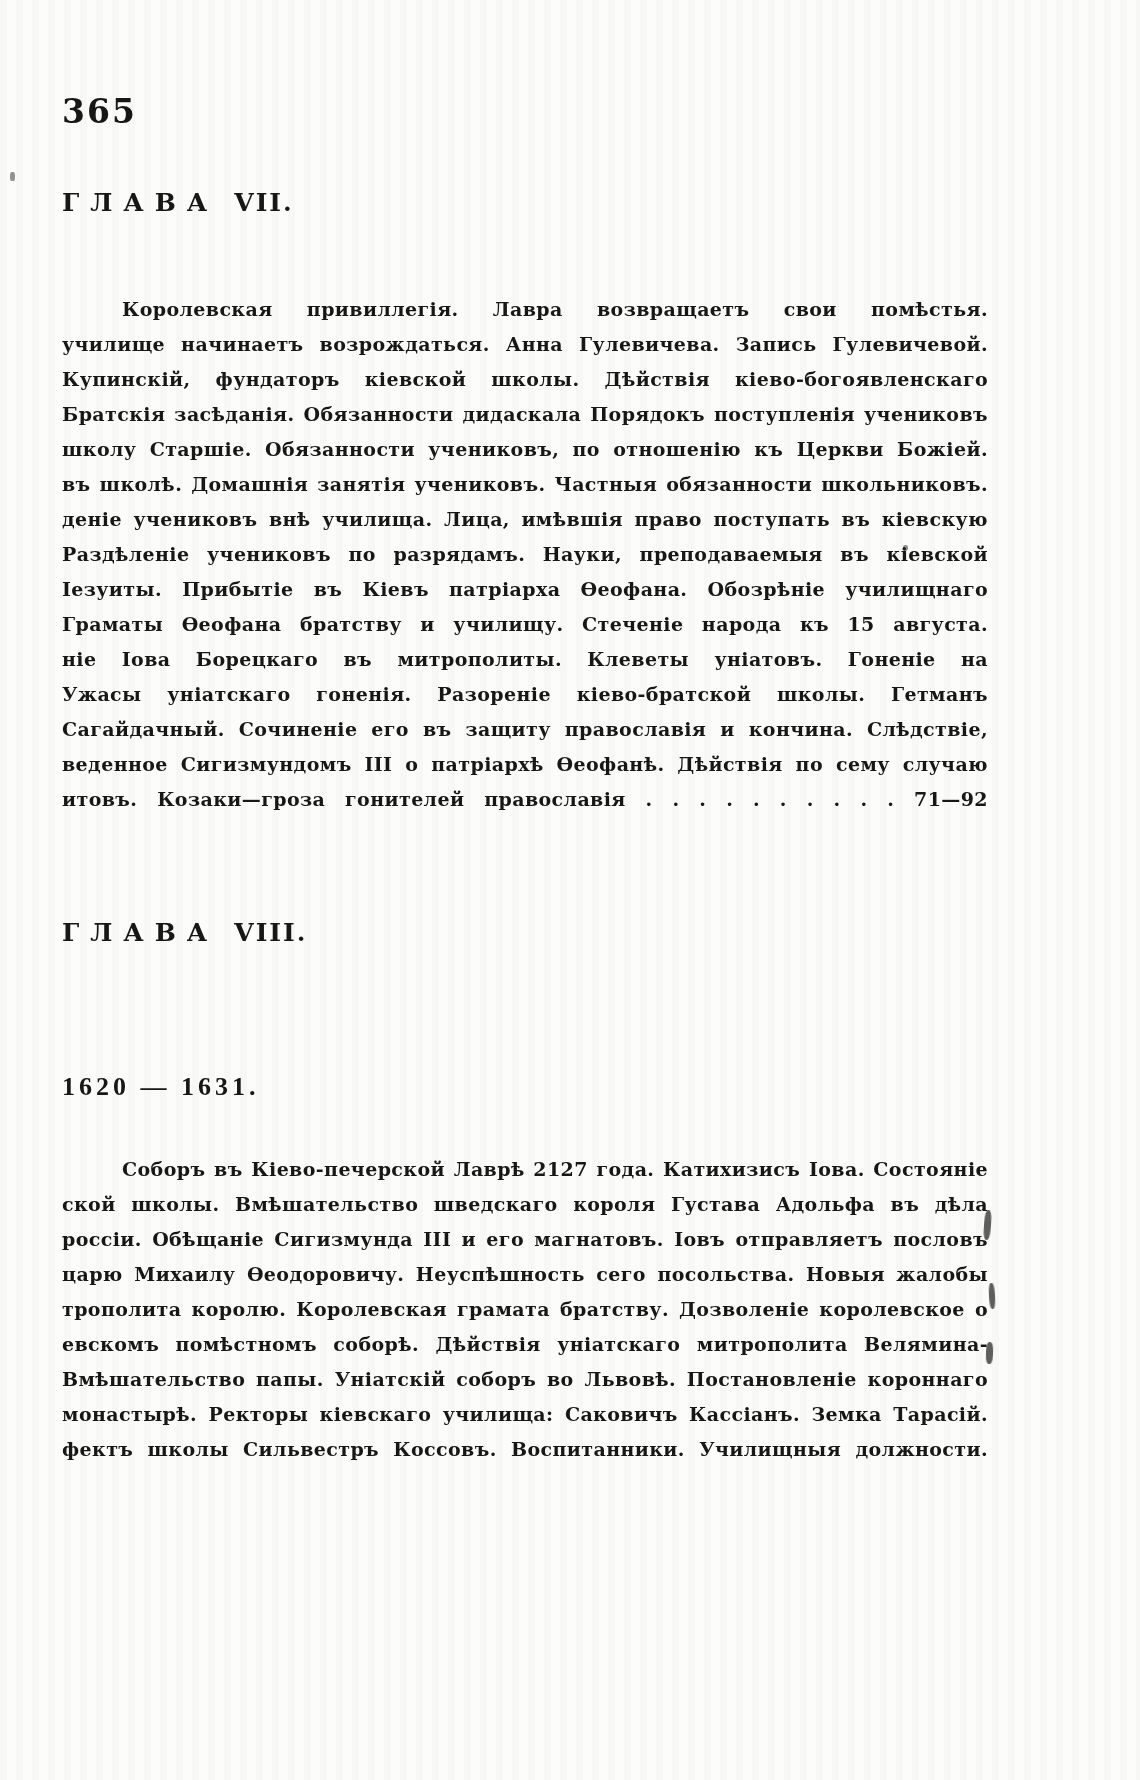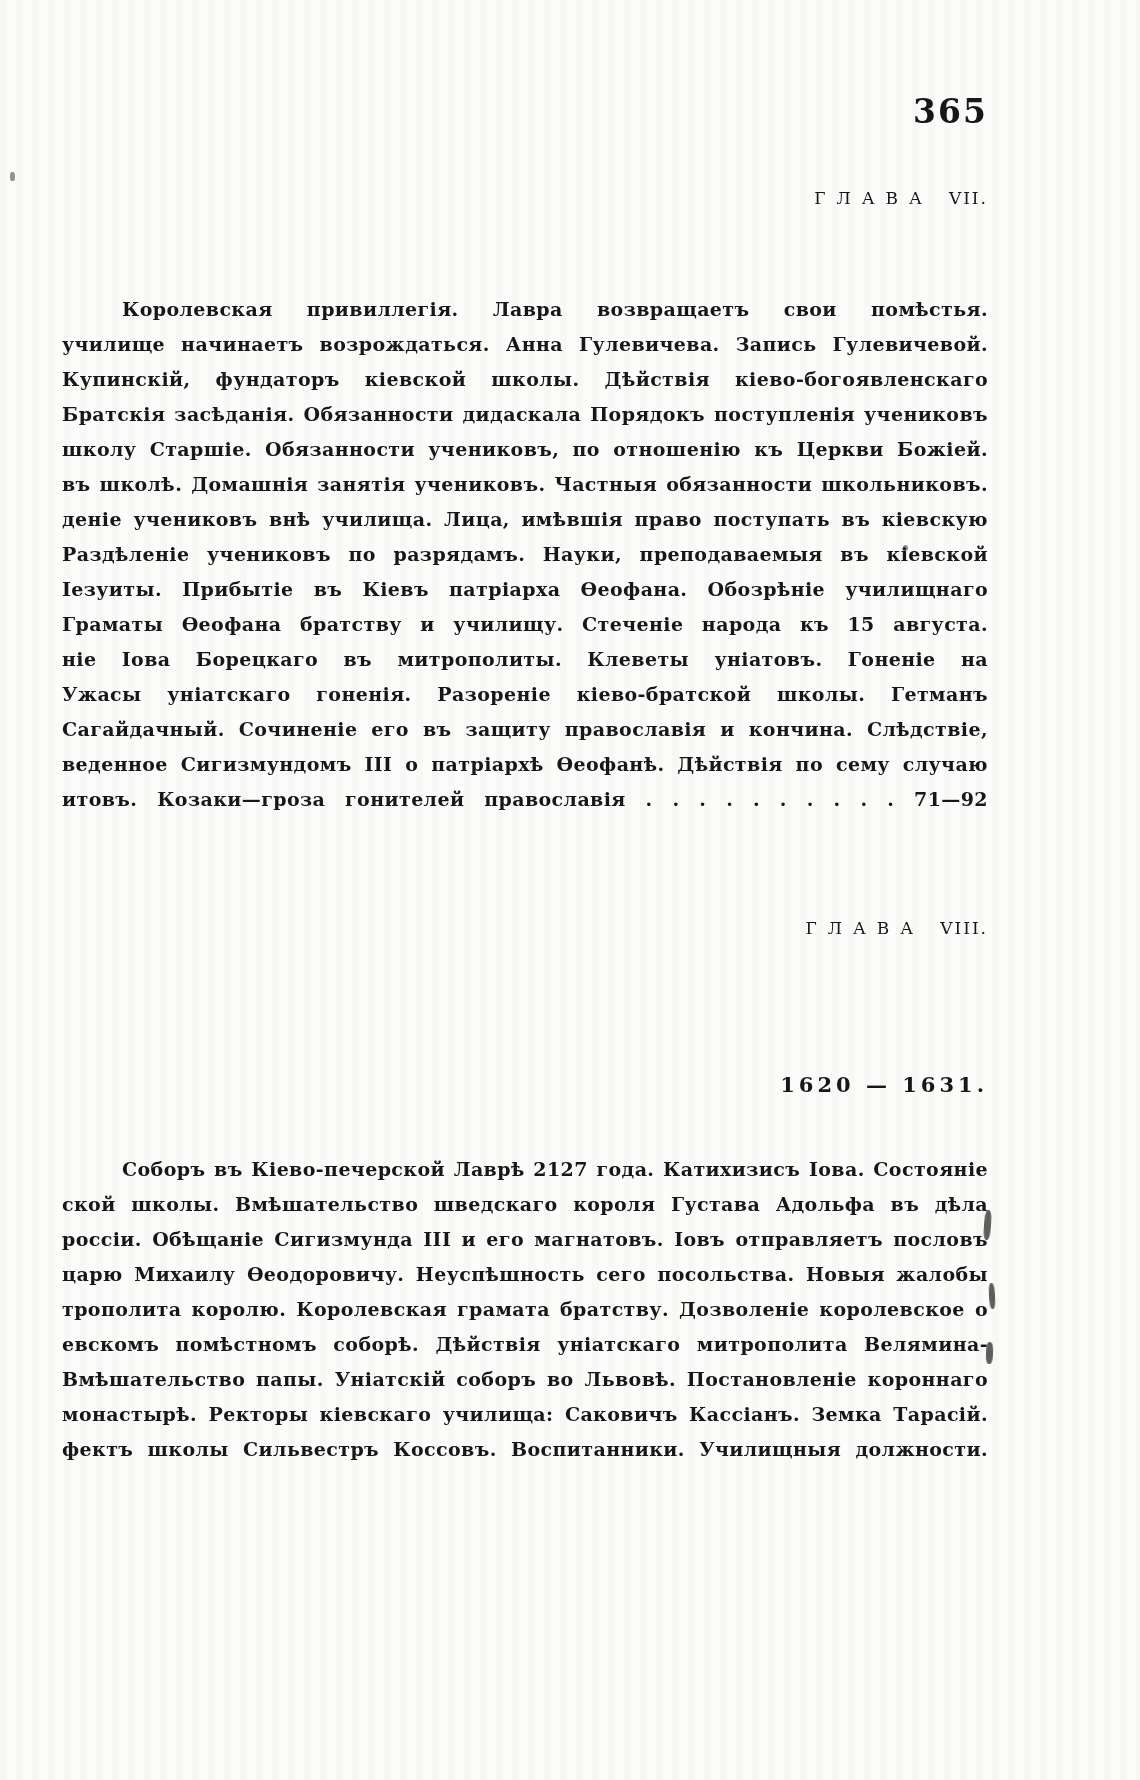--- a/index.html
+++ b/index.html
@@ -20,37 +20,37 @@
     font-family: "DejaVu Serif", "Liberation Serif", serif;
     color: #171717;
   }
   .content {
     position: absolute;
     left: 62px;
     top: 0;
     width: 926px;
     height: 100%;
   }
-  .center { text-align: right; }
+  .center { text-align: left; }
 
   .page-number {
     position: absolute;
     top: 92px;
     left: 0;
     width: 100%;
     font-size: 33px;
     font-weight: bold;
     letter-spacing: 2px;
   }
   .chapter-heading {
     position: absolute;
     left: 0;
     width: 100%;
-    font-size: 17px;
-    font-weight: normal;
+    font-size: 25px;
+    font-weight: bold;
     white-space: nowrap;
   }
   .chapter-heading .chapter-word { letter-spacing: 11px; }
   .chapter-heading .chapter-num  { letter-spacing: 2px; margin-left: 16px; }
   .heading-ch7 { top: 188px; }
   .heading-ch8 { top: 918px; }
 
   .chapter-title {
     position: absolute;
     top: 992px;
@@ -60,23 +60,24 @@
     font-weight: bold;
     letter-spacing: 15px;
     word-spacing: 26px;
     white-space: nowrap;
   }
   .chapter-dates {
     position: absolute;
     top: 1072px;
     left: 0;
     width: 100%;
-    font-size: 21px;
+    font-size: 26px;
     font-weight: bold;
     letter-spacing: 4px;
+    font-family: Liberation Serif, serif;
   }
 
   .para {
     position: absolute;
     left: 0;
     width: 926px;
   }
   .para-1 { top: 292px; }
   .para-2 { top: 1152px; }
 

